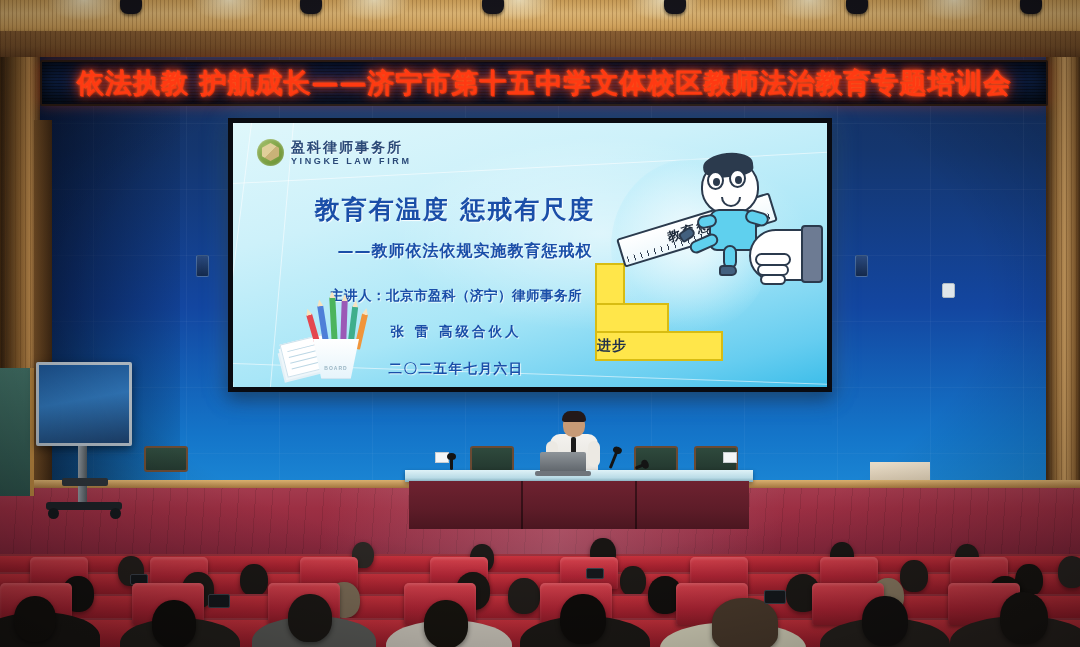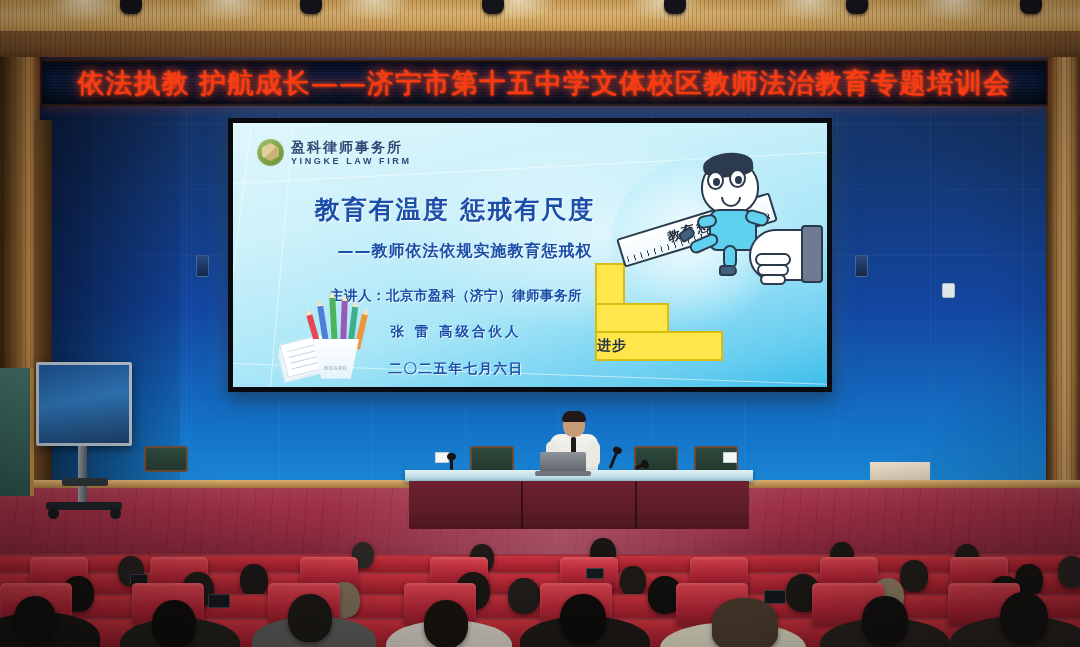--- a/index.html
+++ b/index.html
@@ -92,21 +92,21 @@
     overflow: hidden;
   }
   .led-banner::after {
     content: ""; position: absolute; inset: 0;
     background: repeating-linear-gradient(180deg, rgba(0,0,0,.35) 0 1px, rgba(0,0,0,0) 1px 3px);
     pointer-events: none;
   }
   .led-text {
     position: relative; z-index: 2;
     font-family: "DejaVu Sans", "Liberation Sans", sans-serif;
-    font-weight: normal;
+    font-weight: bold;
     font-size: 27px;
     letter-spacing: 1px;
     white-space: nowrap;
     color: #ff3a12;
     text-shadow:
       0 0 3px #ff5a22, 0 0 8px #ff3a10, 0 0 18px rgba(255,60,10,.85),
       1px 1px 0 #b51c05;
   }
 
   

